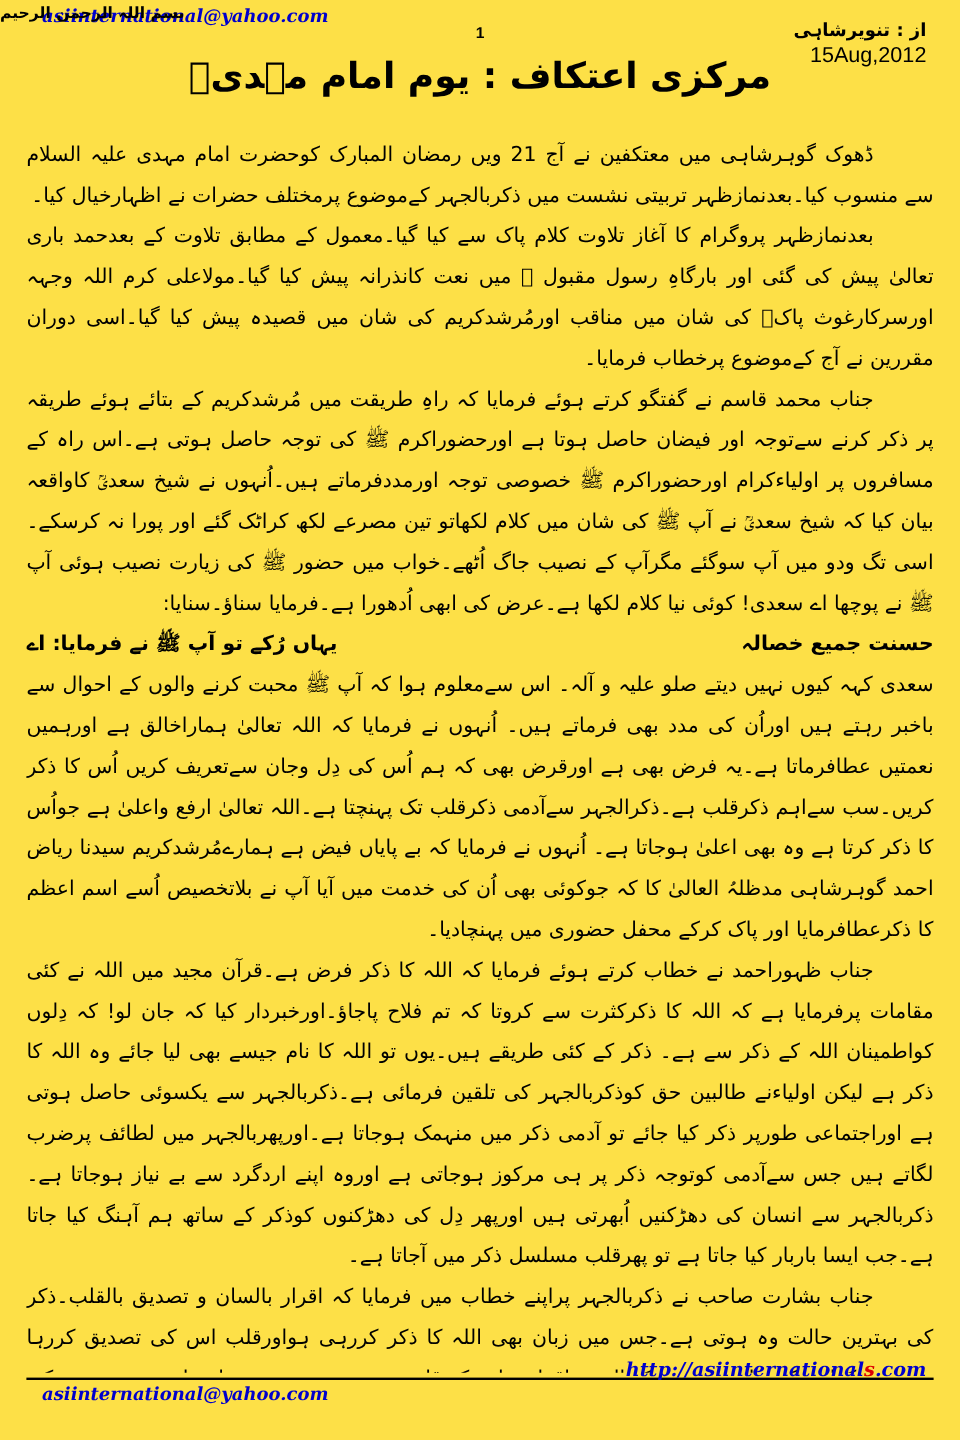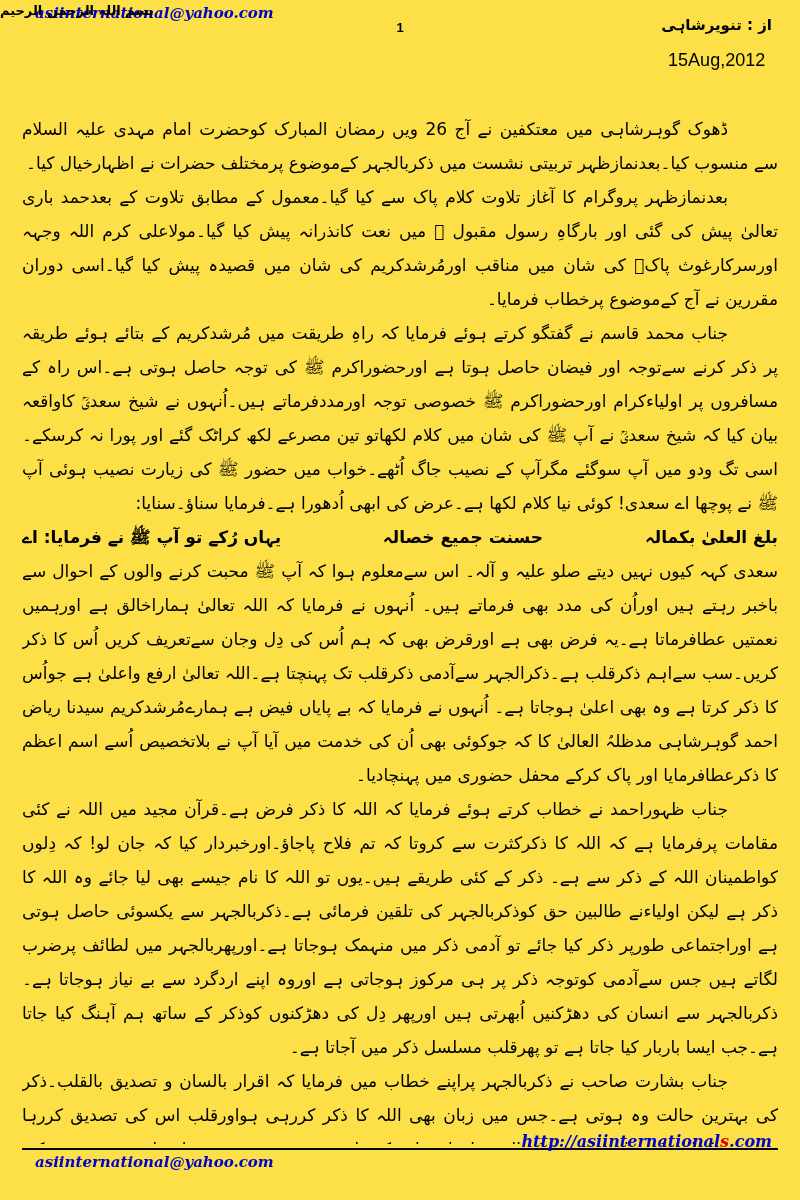--- a/index.html
+++ b/index.html
@@ -7,21 +7,21 @@
         overflow:hidden;font-family:"DejaVu Sans",sans-serif;color:#000;}
   
   .top-email{position:absolute;top:4px;left:35px;font-family:"DejaVu Serif",serif;
              font-style:italic;font-weight:bold;font-size:15px;color:#0000cc;text-decoration:none;}
   .bismillah{position:absolute;top:3px;left:0;width:100%;text-align:left;
              font-size:13px;font-weight:bold;direction:rtl;}
   .pageno{position:absolute;top:20px;left:0;width:100%;text-align:center;
           font-family:"Liberation Sans",sans-serif;font-size:13px;font-weight:bold;}
   .byline-block{position:absolute;top:16px;right:28px;text-align:right;direction:rtl;}
   .byline{font-size:15px;font-weight:bold;}
-  .date{font-family:"Liberation Sans",sans-serif;font-size:18px;direction:ltr;margin-top:16px;text-align:center;}
+  .date{font-family:"Liberation Sans",sans-serif;font-size:18px;direction:ltr;margin-top:2px;}
   .page-title{position:absolute;top:46px;left:0;width:100%;text-align:center;
               font-size:30px;font-weight:bold;direction:rtl;}
   
   .article{position:absolute;top:112px;left:22px;right:22px;bottom:56px;overflow:hidden;
            direction:rtl;text-align:justify;font-size:17px;line-height:34px;}
   .article p{margin:0;}
   .article p.indent{text-indent:50px;}
   .verse{display:flex;justify-content:space-between;font-weight:bold;margin:0;
          white-space:nowrap;}
   .verse span{display:inline-block;}
@@ -42,27 +42,27 @@
 
   <div class="bismillah">بسم اللہ الرحمن الرحیم</div>
 
   <div class="pageno">1</div>
 
   <div class="byline-block">
     <div class="byline">از : تنویرشاہی</div>
     <div class="date">15Aug,2012</div>
   </div>
 
+  <div class="page-title">مرکزی اعتکاف : یوم امام مہدیؑ</div>
 
   <div class="article">
-    <p class="indent">ڈھوک گوہرشاہی میں معتکفین نے آج 26 ویں رمضان المبارک کوحضرت امام مہدی علیہ السلام سے منسوب کیا۔بعدنمازظہر تربیتی نشست میں ذکربالجہر کےموضوع پرمختلف حضرات نے اظہارخیال کیا۔</p>
+    <p class="indent">ڈھوک گوہرشاہی میں معتکفین نے آج 21 ویں رمضان المبارک کوحضرت امام مہدی علیہ السلام سے منسوب کیا۔بعدنمازظہر تربیتی نشست میں ذکربالجہر کےموضوع پرمختلف حضرات نے اظہارخیال کیا۔</p>
     <p class="indent">بعدنمازظہر پروگرام کا آغاز تلاوت کلام پاک سے کیا گیا۔معمول کے مطابق تلاوت کے بعدحمد باری تعالیٰ پیش کی گئی اور بارگاہِ رسول مقبول ﷺ میں نعت کانذرانہ پیش کیا گیا۔مولاعلی کرم اللہ وجہہ اورسرکارغوث پاکؓ کی شان میں مناقب اورمُرشدکریم کی شان میں قصیدہ پیش کیا گیا۔اسی دوران مقررین نے آج کےموضوع پرخطاب فرمایا۔</p>
     <p class="indent">جناب محمد قاسم نے گفتگو کرتے ہوئے فرمایا کہ راہِ طریقت میں مُرشدکریم کے بتائے ہوئے طریقہ پر ذکر کرنے سےتوجہ اور فیضان حاصل ہوتا ہے اورحضوراکرم ﷺ کی توجہ حاصل ہوتی ہے۔اس راہ کے مسافروں پر اولیاءکرام اورحضوراکرم ﷺ خصوصی توجہ اورمددفرماتے ہیں۔اُنہوں نے شیخ سعدیؒ کاواقعہ بیان کیا کہ شیخ سعدیؒ نے آپ ﷺ کی شان میں کلام لکھاتو تین مصرعے لکھ کراٹک گئے اور پورا نہ کرسکے۔اسی تگ ودو میں آپ سوگئے مگرآپ کے نصیب جاگ اُٹھے۔خواب میں حضور ﷺ کی زیارت نصیب ہوئی آپ ﷺ نے پوچھا اے سعدی! کوئی نیا کلام لکھا ہے۔عرض کی ابھی اُدھورا ہے۔فرمایا سناؤ۔سنایا:</p>
     <p class="verse">
-      <span>بلغ العلیٰ بکمالہ</span>
       <span>حسنت جمیع خصالہ</span>
       <span>یہاں رُکے تو آپ ﷺ نے فرمایا: اے</span>
     </p>
     <p>سعدی کہہ کیوں نہیں دیتے صلو علیہ و آلہ۔ اس سےمعلوم ہوا کہ آپ ﷺ محبت کرنے والوں کے احوال سے باخبر رہتے ہیں اوراُن کی مدد بھی فرماتے ہیں۔ اُنہوں نے فرمایا کہ اللہ تعالیٰ ہماراخالق ہے اورہمیں نعمتیں عطافرماتا ہے۔یہ فرض بھی ہے اورقرض بھی کہ ہم اُس کی دِل وجان سےتعریف کریں اُس کا ذکر کریں۔سب سےاہم ذکرقلب ہے۔ذکرالجہر سےآدمی ذکرقلب تک پہنچتا ہے۔اللہ تعالیٰ ارفع واعلیٰ ہے جواُس کا ذکر کرتا ہے وہ بھی اعلیٰ ہوجاتا ہے۔ اُنہوں نے فرمایا کہ بے پایاں فیض ہے ہمارےمُرشدکریم سیدنا ریاض احمد گوہرشاہی مدظلہُ العالیٰ کا کہ جوکوئی بھی اُن کی خدمت میں آیا آپ نے بلاتخصیص اُسے اسم اعظم کا ذکرعطافرمایا اور پاک کرکے محفل حضوری میں پہنچادیا۔</p>
     <p class="indent">جناب ظہوراحمد نے خطاب کرتے ہوئے فرمایا کہ اللہ کا ذکر فرض ہے۔قرآن مجید میں اللہ نے کئی مقامات پرفرمایا ہے کہ اللہ کا ذکرکثرت سے کروتا کہ تم فلاح پاجاؤ۔اورخبردار کیا کہ جان لو! کہ دِلوں کواطمینان اللہ کے ذکر سے ہے۔ ذکر کے کئی طریقے ہیں۔یوں تو اللہ کا نام جیسے بھی لیا جائے وہ اللہ کا ذکر ہے لیکن اولیاءنے طالبین حق کوذکربالجہر کی تلقین فرمائی ہے۔ذکربالجہر سے یکسوئی حاصل ہوتی ہے اوراجتماعی طورپر ذکر کیا جائے تو آدمی ذکر میں منہمک ہوجاتا ہے۔اورپھربالجہر میں لطائف پرضرب لگاتے ہیں جس سےآدمی کوتوجہ ذکر پر ہی مرکوز ہوجاتی ہے اوروہ اپنے اردگرد سے بے نیاز ہوجاتا ہے۔ ذکربالجہر سے انسان کی دھڑکنیں اُبھرتی ہیں اورپھر دِل کی دھڑکنوں کوذکر کے ساتھ ہم آہنگ کیا جاتا ہے۔جب ایسا باربار کیا جاتا ہے تو پھرقلب مسلسل ذکر میں آجاتا ہے۔</p>
     <p class="indent">جناب بشارت صاحب نے ذکربالجہر پراپنے خطاب میں فرمایا کہ اقرار بالسان و تصدیق بالقلب۔ذکر کی بہترین حالت وہ ہوتی ہے۔جس میں زبان بھی اللہ کا ذکر کررہی ہواورقلب اس کی تصدیق کررہا ہویعنی ذکراللہ کررہا ہو۔یعنی ذکربالجہر اقرارہےاورذکر قلبی تصدیق ہے۔شریعت اورطریقت دو پروں کی مانند ہیں جو پرواز کیلئے ضروری ہیں۔حضرت امیرکلالؒ طالبین کوکبڈی کھلاتے اور جب اُن کی دھڑکنیں نمایاں ہوتیں تو وہ اُس کے ساتھ اللہ اللہ ملانے کا کہتے۔ اس مقصد کے لئے ہمارےمُرشدکریم نے ذکربالجہر کاحکم</p>
   </div>
 
   <div class="footer-rule"></div>
 

